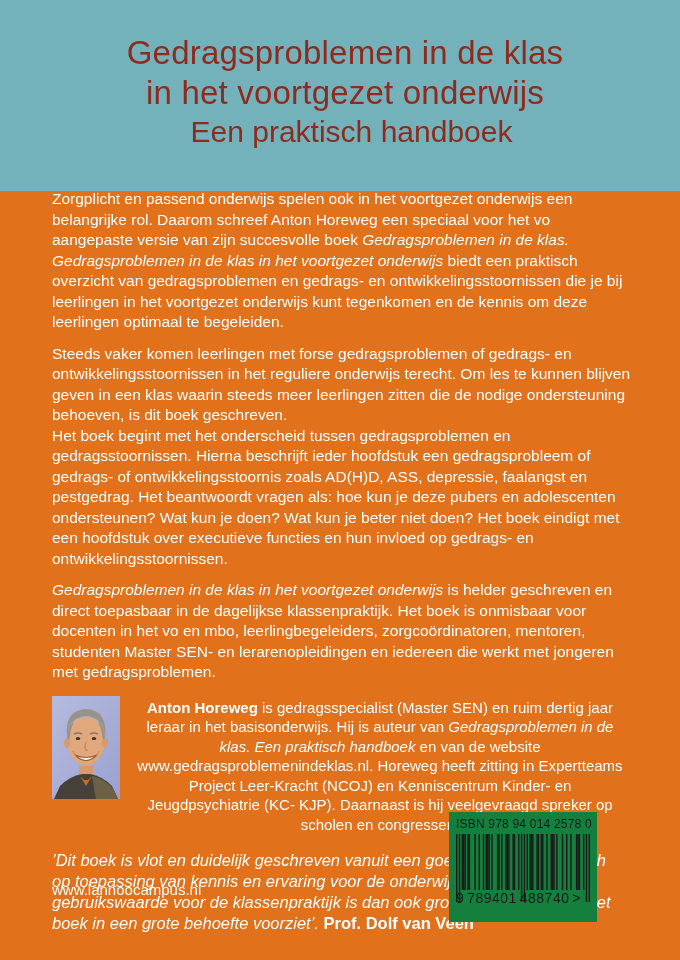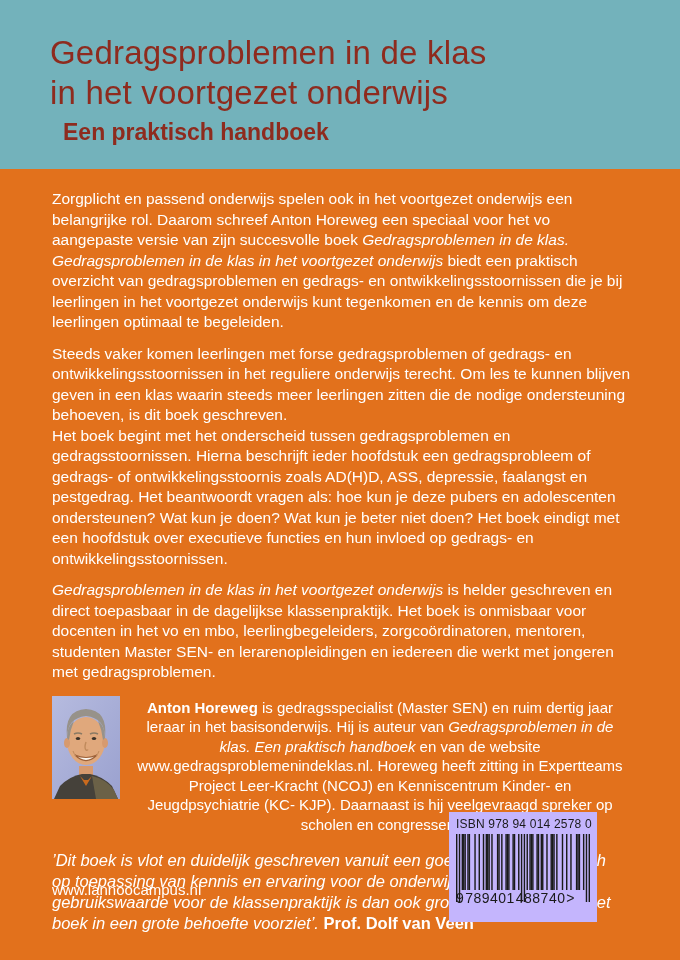--- a/index.html
+++ b/index.html
@@ -13,37 +13,38 @@
     margin: 0 auto;
     background: var(--orange, #e2711c);
     overflow: hidden;
   }
 
   
   .title-band {
     position: absolute;
     top: 0; left: 0;
     width: 680px;
-    height: 169px;
+    height: 191px;
     background: var(--teal, #73b2bb);
     padding: 33px 40px 0 50px;
+    text-align: center;
   }
   .book-title {
     color: var(--title-red, #8e2b1e);
     font-size: 33px;
     line-height: 40px;
     font-weight: 400;
     letter-spacing: 0.2px;
   }
   .book-title span { display: block; }
   .book-subtitle {
     color: var(--title-red, #8e2b1e);
-    font-size: 23px;
+    font-size: 30px;
     line-height: 28px;
-    font-weight: 700;
+    font-weight: 400;
     margin-top: 5px;
     margin-left: 13px;
   }
 
   
   .content {
     position: absolute;
     top: 161px; left: 0;
     width: 680px;
     padding: 16px 48px 0 52px;
@@ -89,23 +90,23 @@
     font-style: italic;
     max-width: 568px;
     white-space: pre-line;
   }
 
   
   .barcode-box {
     position: absolute;
     left: 449px; top: 812px;
     width: 148px; height: 110px;
-    background: #c4b5fd;
+    background: #15803d;
     color: #1a1a1a;
-    padding: 5px 22px 3px 7px;
+    padding: 5px 16px 3px 7px;
   }
   .isbn-label {
     font-size: 12px;
     line-height: 15px;
     text-align: center;
     letter-spacing: 0.2px;
     white-space: nowrap;
   }
   .barcode-bars { display: block; margin-top: 2px; }
   .barcode-digits {

